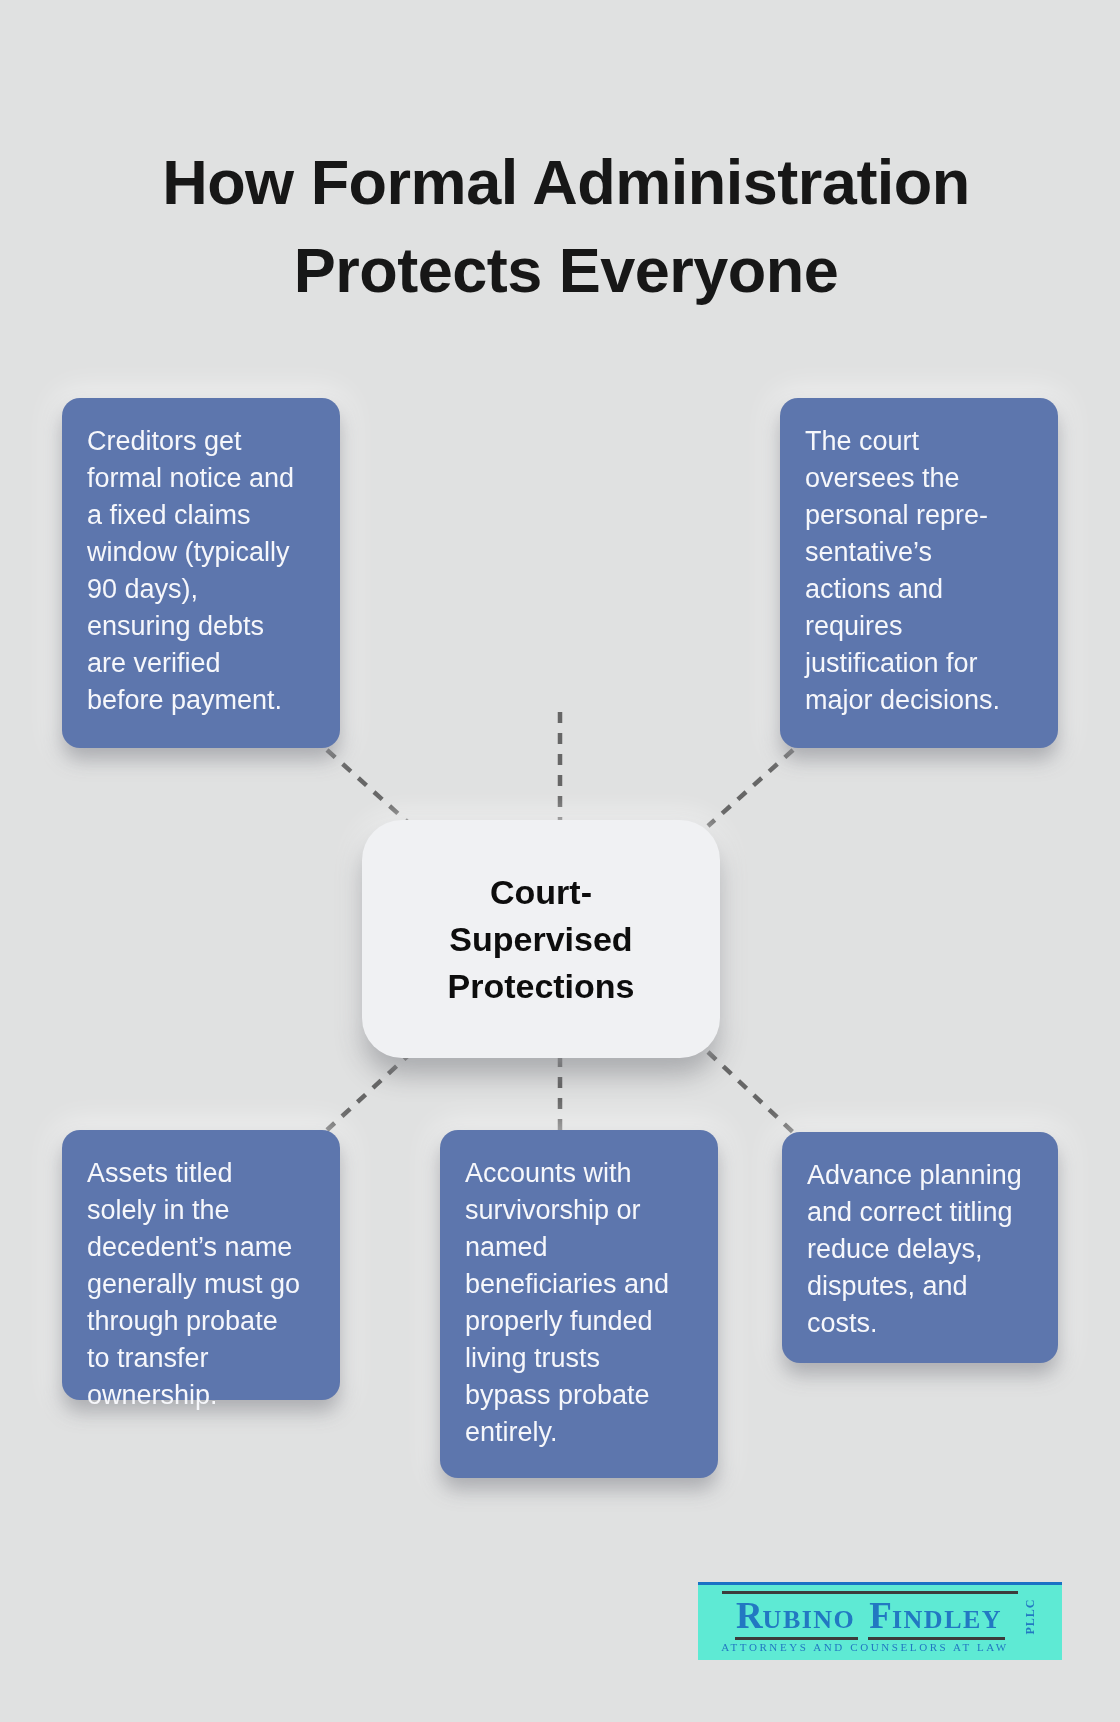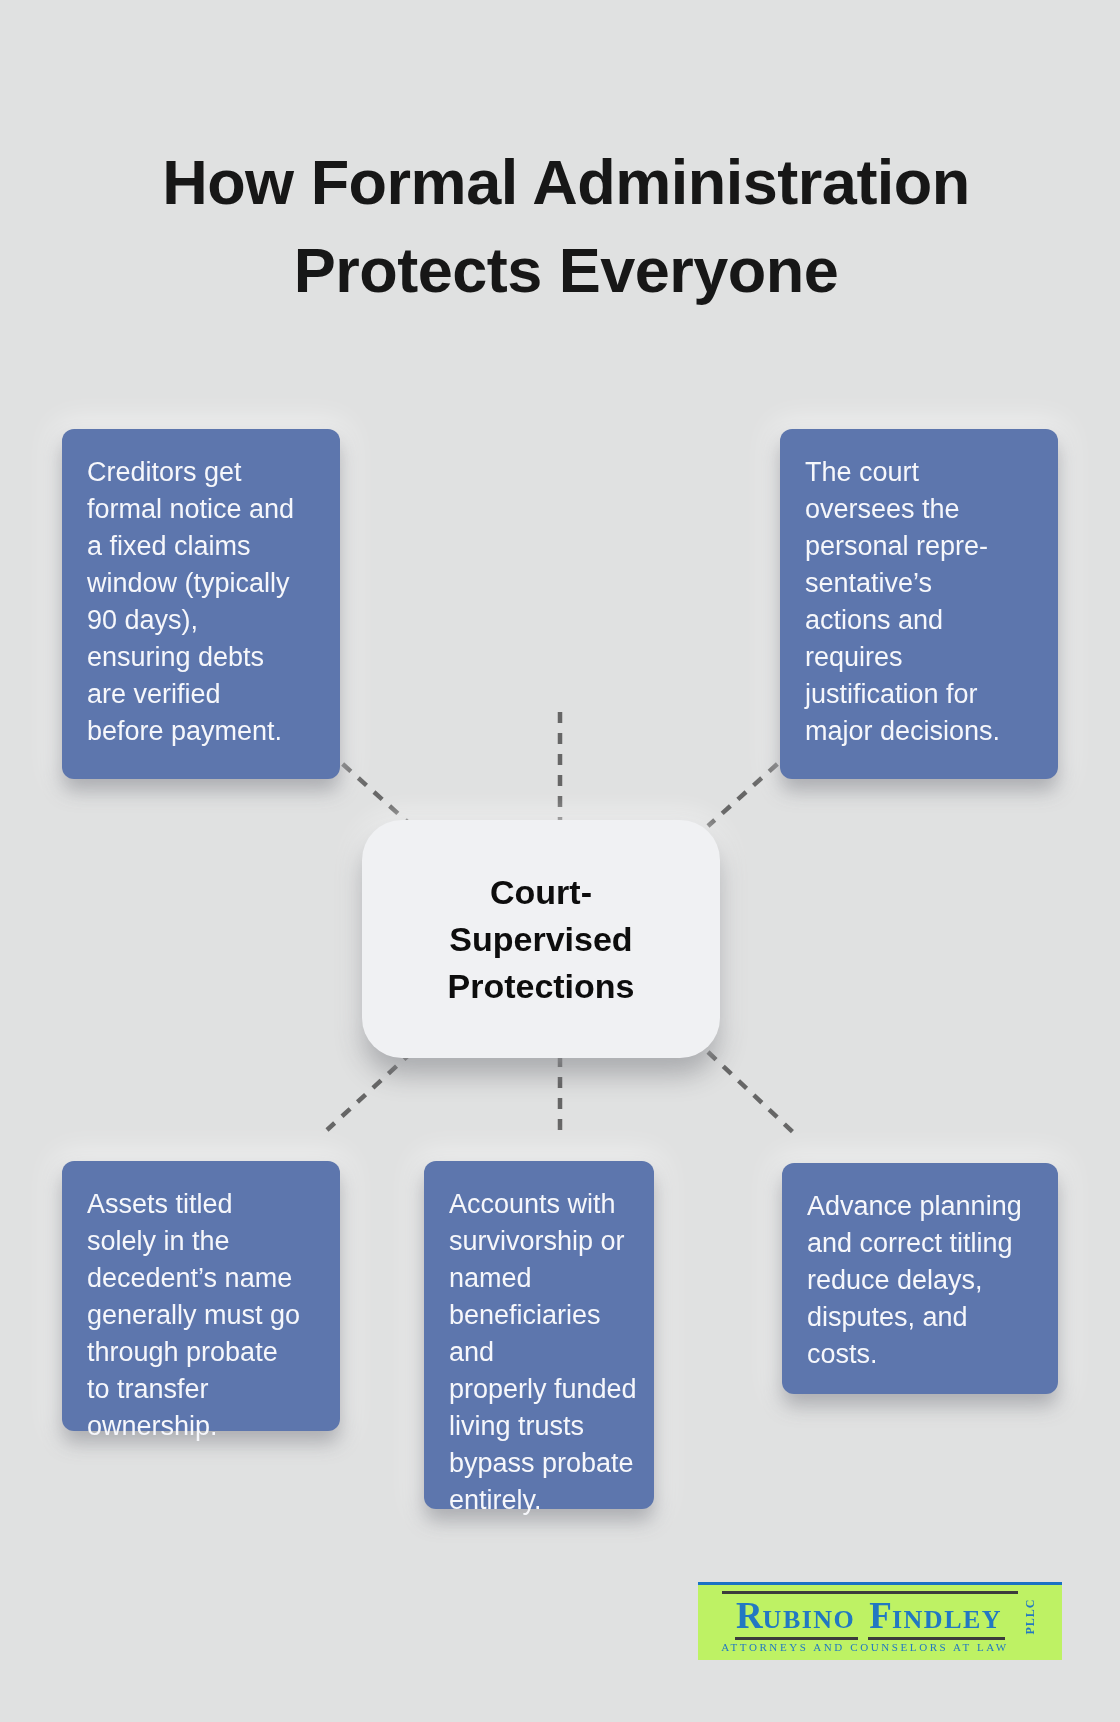--- a/index.html
+++ b/index.html
@@ -9,45 +9,44 @@
     font-family:"Liberation Sans","DejaVu Sans",sans-serif;
   }
   .title{
     position:absolute;left:0;right:0;top:96px;
     text-align:center;color:#171717;
     font-size:63px;line-height:88px;font-weight:bold;
     white-space:pre-line;letter-spacing:-0.5px;margin-left:12px;
   }
   .connectors{position:absolute;left:0;top:0;width:1120px;height:1722px;}
   .node{
-    position:absolute;border-radius:12px;background:#5d76ad;
+    position:absolute;border-radius:18px;background:#5d76ad;
     box-shadow:0 12px 20px rgba(75,78,88,0.40), 0 0 30px 8px rgba(255,255,255,0.55);
     color:#f6f7fb;font-size:27px;line-height:37px;
     padding:25px 14px 25px 25px;box-sizing:border-box;
     white-space:pre-line;
-    margin-top:31px;
   }
   .node-tl{left:62px;top:398px;width:278px;height:350px;}
   .node-tm{left:420px;top:398px;width:278px;height:312px;}
   .node-tr{left:780px;top:398px;width:278px;height:350px;}
   .node-bl{left:62px;top:1130px;width:278px;height:270px;}
-  .node-bm{left:424px;top:1130px;width:230px;height:348px;}
+  .node-bm{left:440px;top:1130px;width:278px;height:348px;}
   .node-br{left:782px;top:1132px;width:276px;height:231px;}
   .center-node{
     position:absolute;left:362px;top:820px;width:358px;height:238px;
     border-radius:40px;background:#f0f1f3;
     box-shadow:0 16px 26px rgba(60,62,70,0.38), 0 0 26px 6px rgba(255,255,255,0.6);
     display:flex;align-items:center;justify-content:center;
     color:#0d0d0d;font-size:34px;line-height:47px;font-weight:bold;
     text-align:center;white-space:pre-line;
   }
   
   .logo{
     position:absolute;left:698px;top:1582px;width:364px;height:78px;
-    background:#bef264;border-top:3px solid #1a72c4;box-sizing:border-box;
+    background:#5eead4;border-top:3px solid #1a72c4;box-sizing:border-box;
     font-family:"Liberation Serif","DejaVu Serif",serif;
   }
   .logo-inner{position:relative;width:100%;height:100%;}
   .logo-name-wrap{
     position:absolute;left:22px;top:6px;width:300px;text-align:center;
   }
   .logo-rule-top{height:3px;background:#3c3c3c;margin:0 2px 3px 2px;}
   .logo-name-row{
     white-space:nowrap;color:#2278c2;font-weight:bold;line-height:1;
   }

